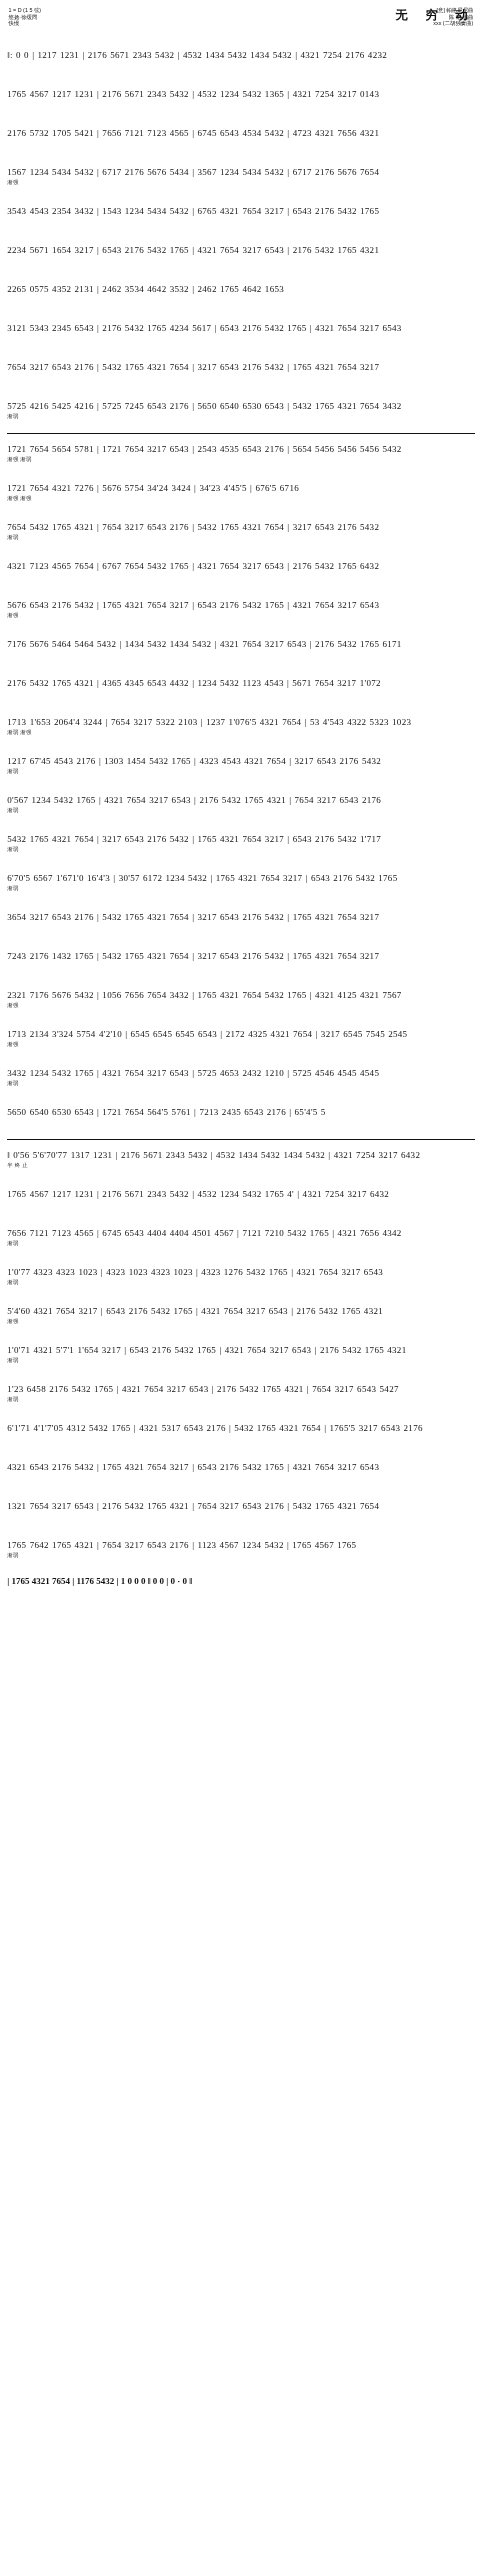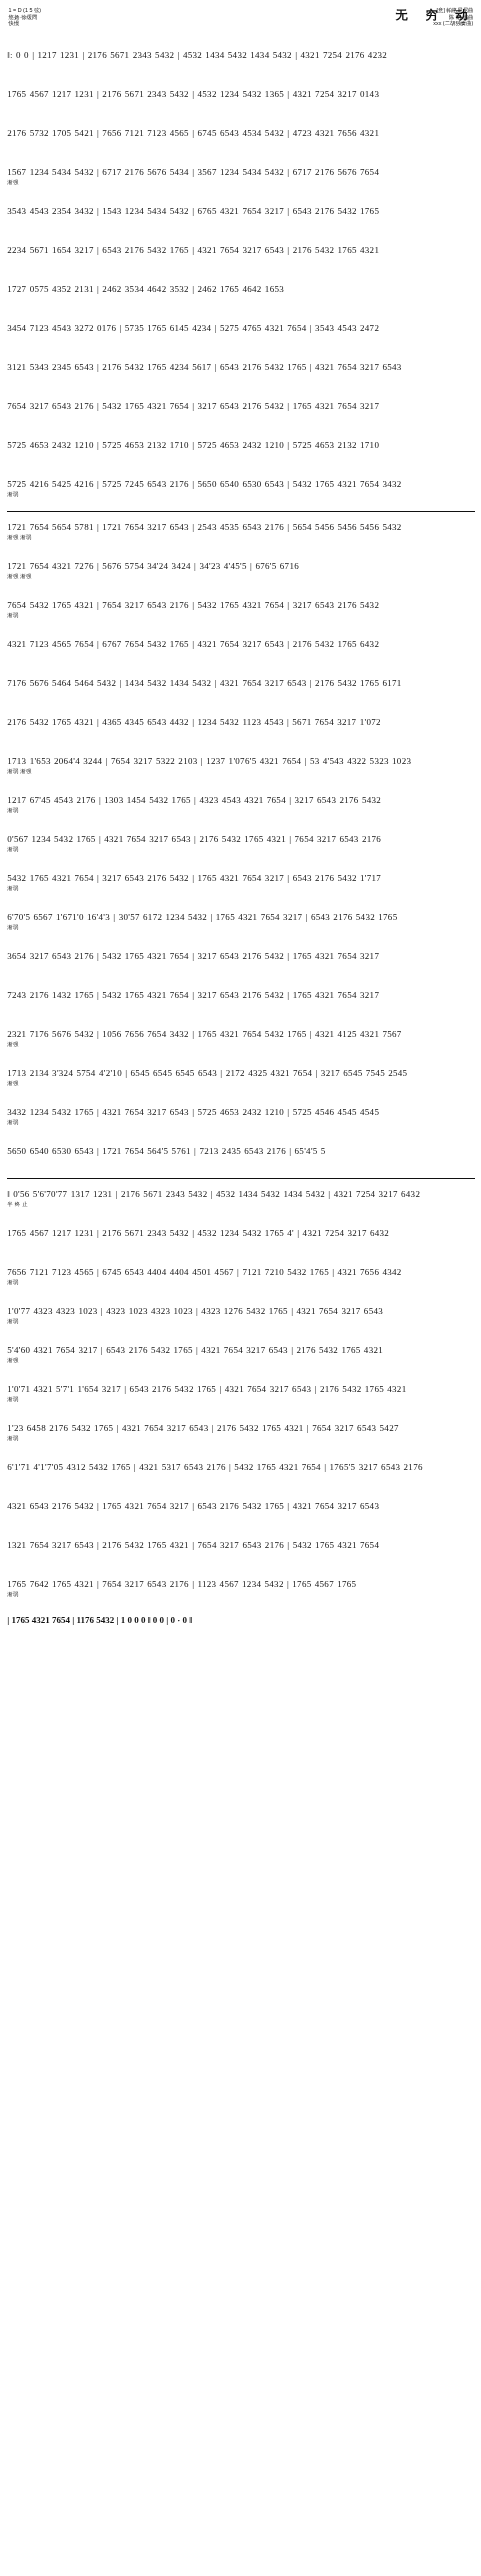--- a/index.html
+++ b/index.html
@@ -143,41 +143,31 @@
         <div class="notes">3543 4543 2354 3432 | 1543 1234 5434 5432 | 6765 4321 7654 3217 | 6543 2176 5432 1765</div>
         <div class="below"></div>
       </div>
       <div class="line">
         <div class="above"></div>
         <div class="notes">2234 5671 1654 3217 | 6543 2176 5432 1765 | 4321 7654 3217 6543 | 2176 5432 1765 4321</div>
         <div class="below"></div>
       </div>
       <div class="line">
         <div class="above"></div>
-        <div class="notes">1727 0575 4352 2131 | 2462 3534 4642 3532 | 2462 1765 4642 1653</div>
-        <div class="below"></div>
-      </div>
-      <div class="line">
-        <div class="above"></div>
-        <div class="notes">3454 7123 4543 3272 0176 | 5735 1765 6145 4234 | 5275 4765 4321 7654 | 3543 4543 2472</div>
+        <div class="notes">2265 0575 4352 2131 | 2462 3534 4642 3532 | 2462 1765 4642 1653</div>
         <div class="below"></div>
       </div>
       <div class="line">
         <div class="above"></div>
         <div class="notes">3121 5343 2345 6543 | 2176 5432 1765 4234 5617 | 6543 2176 5432 1765 | 4321 7654 3217 6543</div>
         <div class="below"></div>
       </div>
       <div class="line">
         <div class="above"></div>
         <div class="notes">7654 3217 6543 2176 | 5432 1765 4321 7654 | 3217 6543 2176 5432 | 1765 4321 7654 3217</div>
-        <div class="below"></div>
-      </div>
-      <div class="line">
-        <div class="above"></div>
-        <div class="notes">5725 4653 2432 1210 | 5725 4653 2132 1710 | 5725 4653 2432 1210 | 5725 4653 2132 1710</div>
         <div class="below"></div>
       </div>
       <div class="line">
         <div class="above"></div>
         <div class="notes">5725 4216 5425 4216 | 5725 7245 6543 2176 | 5650 6540 6530 6543 | 5432 1765 4321 7654 3432</div>
         <div class="below">渐弱</div>
       </div>
       <div class="sep-rule"></div>
       <div class="line">
         <div class="above"></div>
@@ -191,20 +181,25 @@
       </div>
       <div class="line">
         <div class="above"></div>
         <div class="notes">7654 5432 1765 4321 | 7654 3217 6543 2176 | 5432 1765 4321 7654 | 3217 6543 2176 5432</div>
         <div class="below">渐弱</div>
       </div>
       <div class="line">
         <div class="above"></div>
         <div class="notes">4321 7123 4565 7654 | 6767 7654 5432 1765 | 4321 7654 3217 6543 | 2176 5432 1765 6432</div>
         <div class="below"></div>
+      </div>
+      <div class="line">
+        <div class="above"></div>
+        <div class="notes">5676 6543 2176 5432 | 1765 4321 7654 3217 | 6543 2176 5432 1765 | 4321 7654 3217 6543</div>
+        <div class="below">渐强</div>
       </div>
       <div class="line">
         <div class="above"></div>
         <div class="notes">7176 5676 5464 5464 5432 | 1434 5432 1434 5432 | 4321 7654 3217 6543 | 2176 5432 1765 6171</div>
         <div class="below"></div>
       </div>
       <div class="line">
         <div class="above"></div>
         <div class="notes">2176 5432 1765 4321 | 4365 4345 6543 4432 | 1234 5432 1123 4543 | 5671 7654 3217 1'072</div>
         <div class="below"></div>

